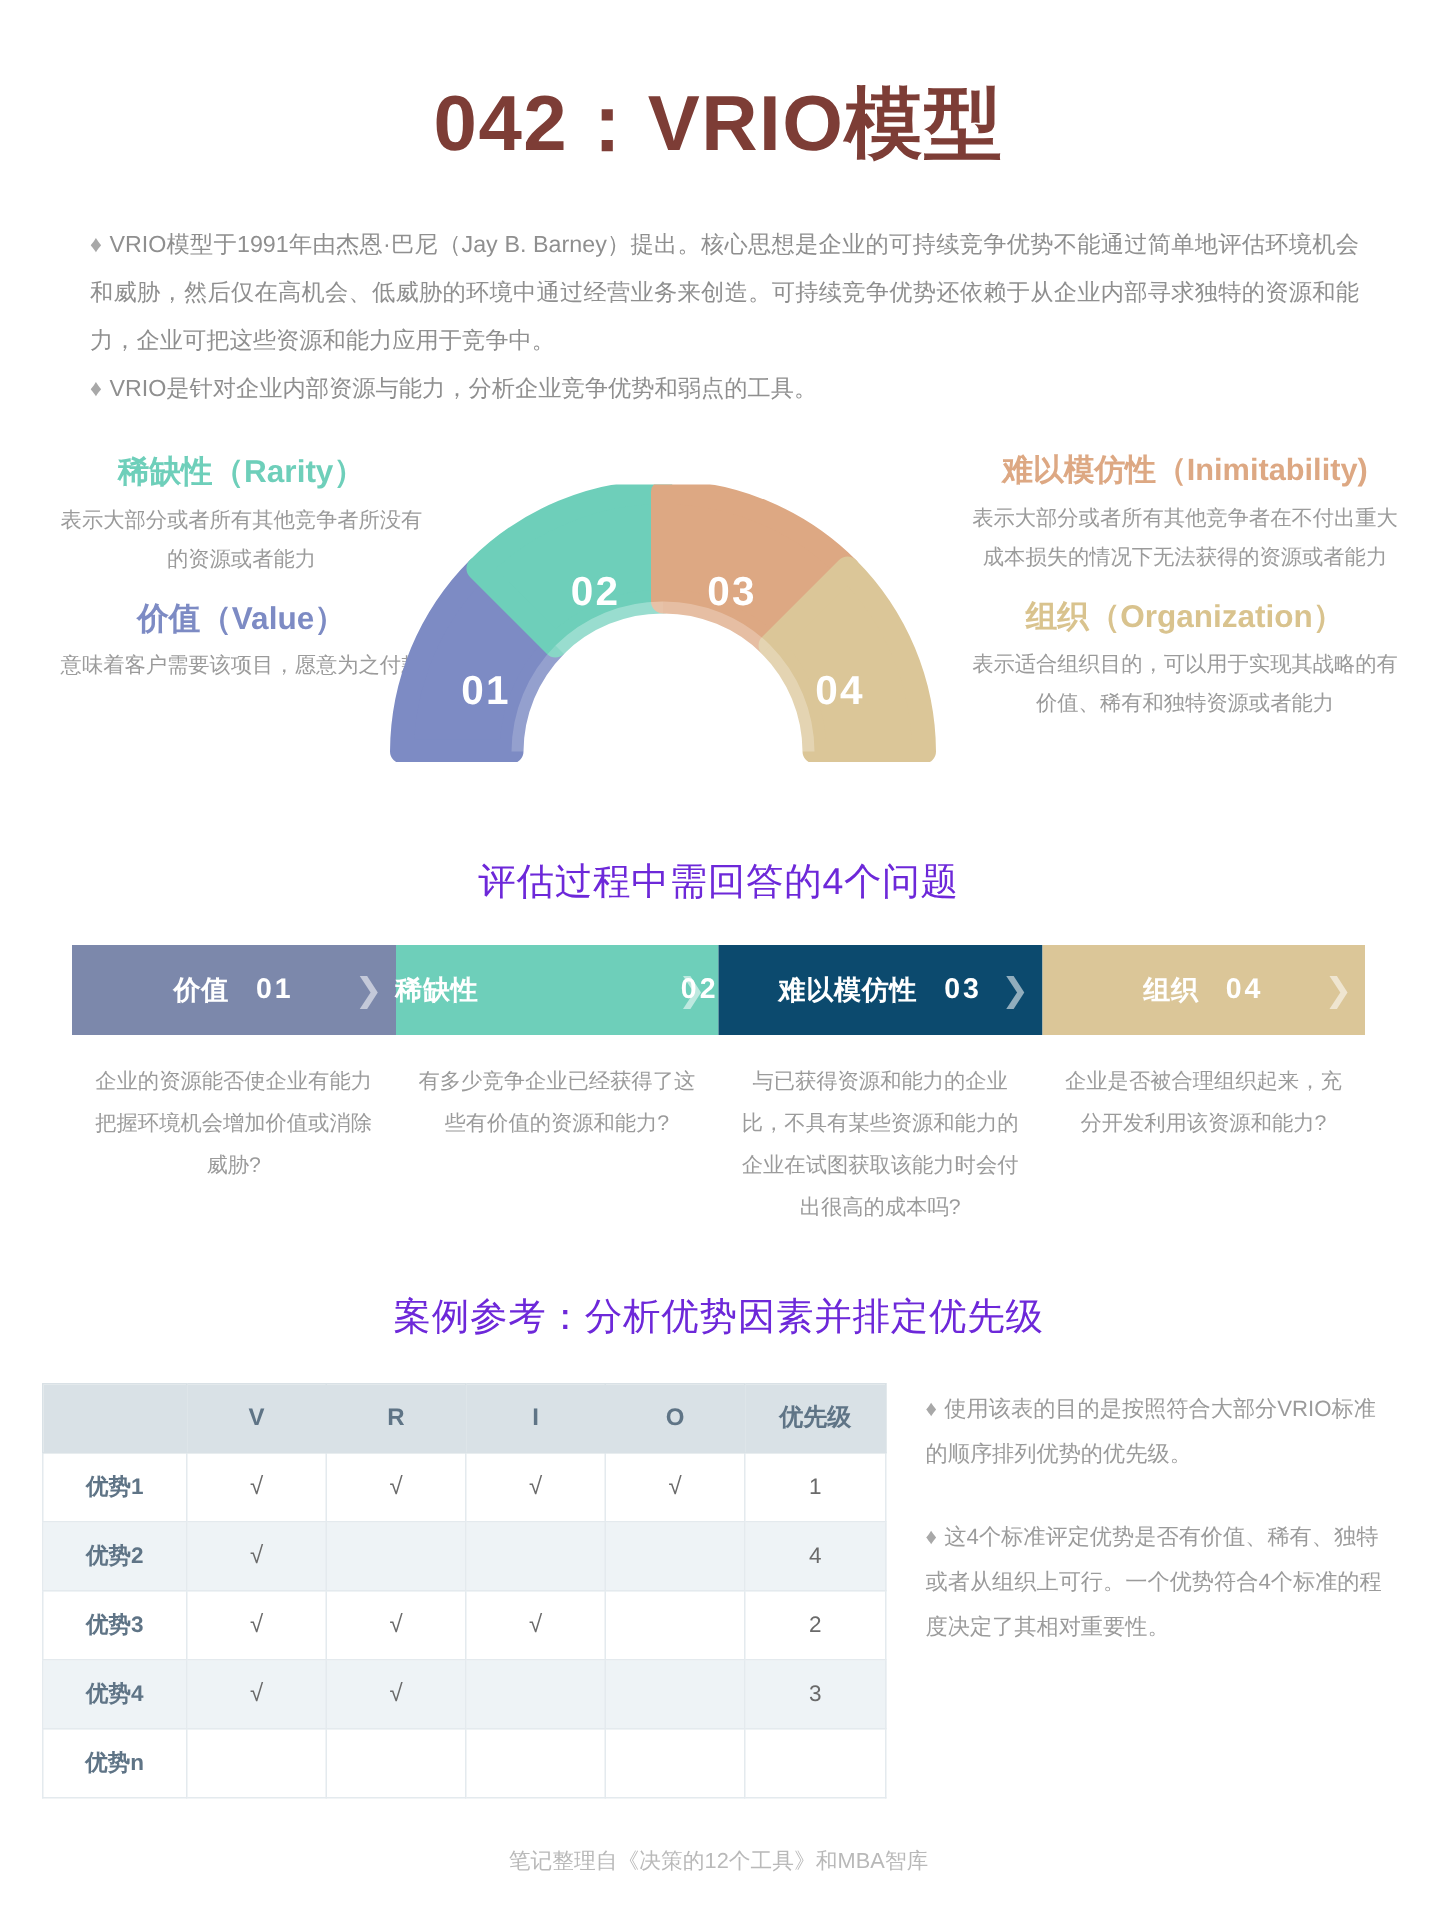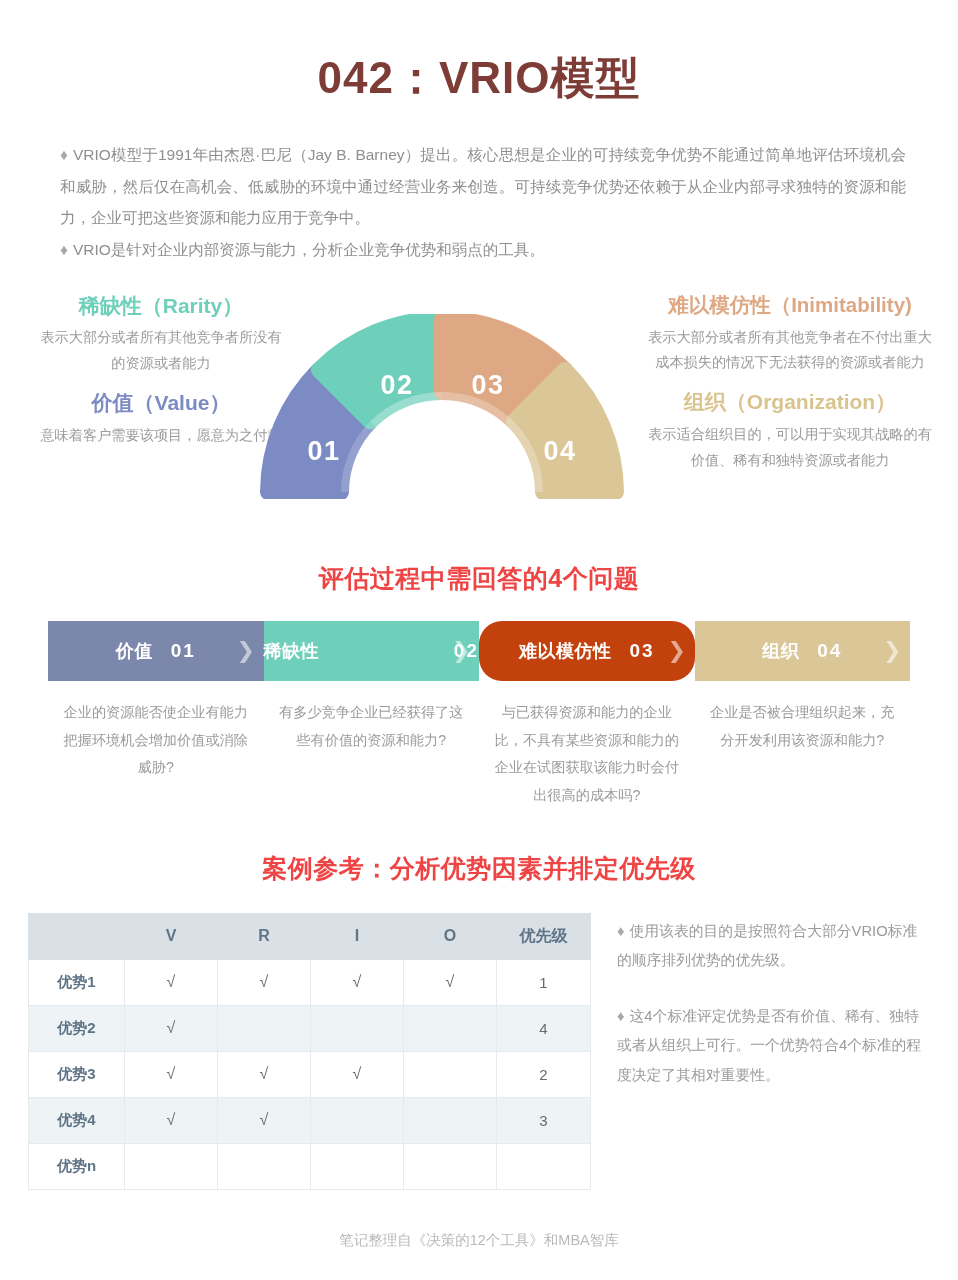--- a/index.html
+++ b/index.html
@@ -9,21 +9,21 @@
     font-family:"Liberation Sans","DejaVu Sans",sans-serif;
     color:#9a9a9a;
     overflow:hidden;
     position:relative;
   }
   .page{width:958px;height:1280px;position:relative;}
 
   
   .title{
     text-align:center;
-    font-size:44px;
+    font-size:52px;
     font-weight:bold;
     color:#7d3d36;
     letter-spacing:1px;
     padding-top:52px;
     line-height:1.2;
   }
 
   
   .intro{
     margin:34px 52px 17px 60px;
@@ -81,22 +81,22 @@
     font-size:27px;
     font-weight:bold;
     fill:#ffffff;
     letter-spacing:1.5px;
   }
 
   
   .sec-head{
     text-align:center;
     font-size:25px;
-    font-weight:bold;
-    color:#ef4444;
+    font-weight:normal;
+    color:#6d28d9;
     margin:0;
     letter-spacing:0.5px;
   }
 
   
   .steps{
     display:flex;
     margin:26px 48px 0 48px;
     height:60px;
   }
@@ -116,21 +116,21 @@
     position:absolute;
     right:8px;
     top:50%;
     transform:translateY(-50%);
     font-size:22px;
     color:rgba(255,255,255,0.55);
     font-weight:bold;
   }
   .step.s1{background:#7c88ab;}
   .step.s2{background:#6ecfba;justify-content:space-between;}
-  .step.s3{background:#c2410c;border-radius:23px;}
+  .step.s3{background:#0c4a6e;}
   .step.s4{background:#dbc698;}
 
   .qrow{
     display:flex;
     margin:18px 48px 0 48px;
   }
   .qcell{
     flex:1;
     font-size:14.2px;
     line-height:1.95;

